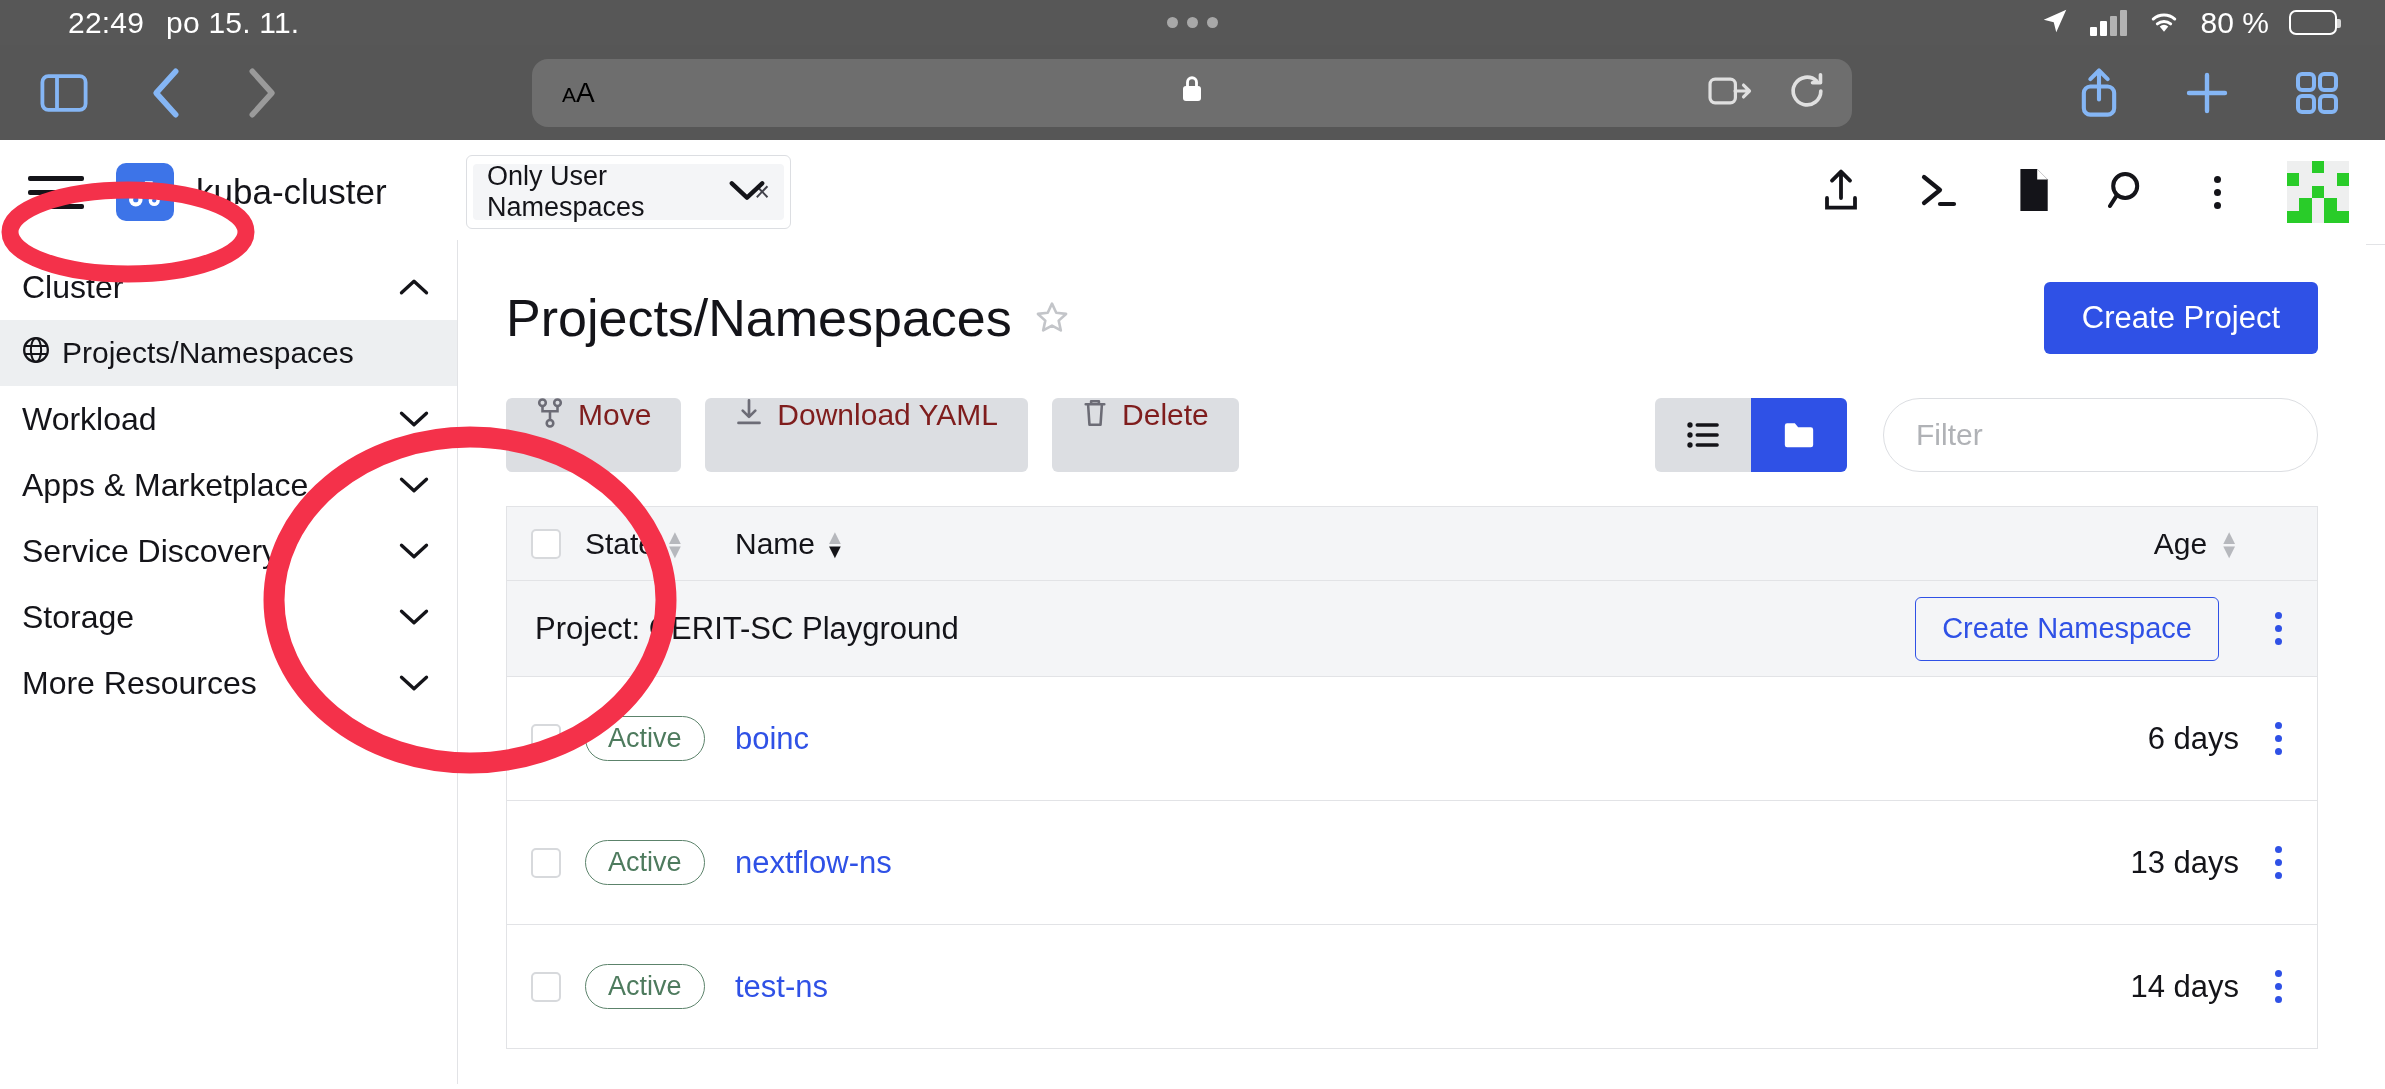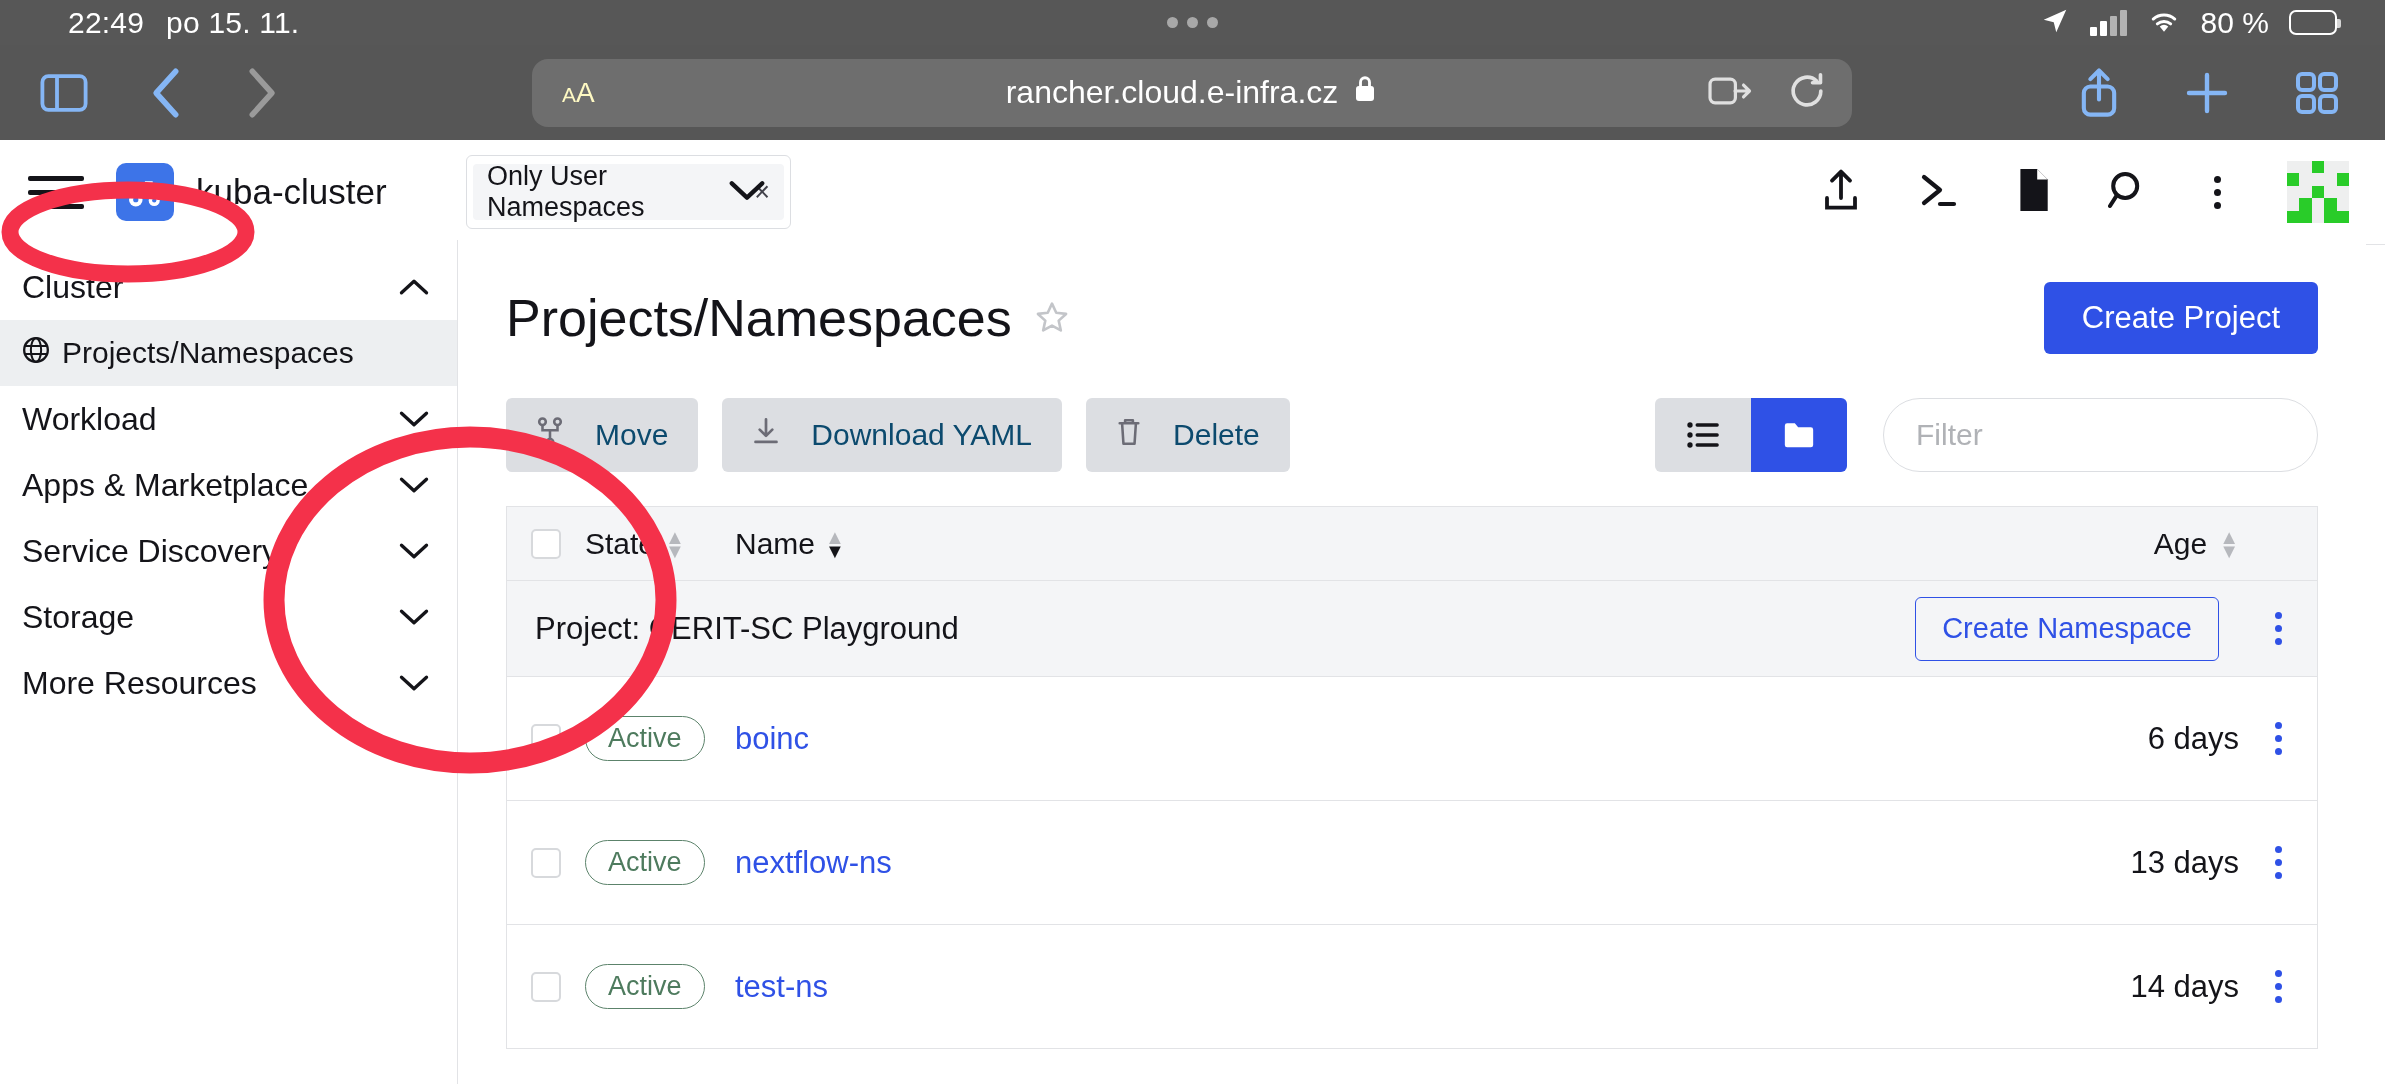--- a/index.html
+++ b/index.html
@@ -43,21 +43,21 @@
   }
   .bb-icon { color: #85b6f5; display: flex; align-items: center; justify-content: center; }
   .bb-sidebar { margin-left: 40px; }
   .bb-back { margin-left: 58px; }
   .bb-fwd { margin-left: 52px; }
   .url-field {
     position: absolute; left: 532px; width: 1320px; height: 68px;
     background: #6e6e6e; border-radius: 16px;
     display: flex; align-items: center;
   }
-  .url-aa { margin-left: 30px; color: #fef9c3; font-size: 28px; }
+  .url-aa { margin-left: 30px; color: #000000; font-size: 28px; }
   .url-aa .small { font-size: 21px; }
   .url-text {
     position: absolute; left: 0; right: 0; display: flex;
     align-items: center; justify-content: center; gap: 14px;
     color: #ffffff; font-size: 32px;
   }
   .url-right { position: absolute; right: 26px; display: flex; align-items: center; gap: 36px; }
   .bb-right { position: absolute; right: 44px; display: flex; align-items: center; gap: 62px; }
 
   
@@ -117,22 +117,22 @@
   .title-row { display: flex; align-items: center; justify-content: space-between; padding-top: 42px; }
   .page-title { display: flex; align-items: center; gap: 22px; font-size: 52px; color: #141419; font-weight: 400; }
   .btn-primary {
     background: #2f51e6; color: #ffffff; font-size: 31px;
     border: none; border-radius: 6px; padding: 0 38px; height: 72px; cursor: pointer;
     font-family: "Liberation Sans", sans-serif;
   }
   .toolbar { display: flex; align-items: center; justify-content: space-between; margin-top: 44px; }
   .bulk-actions { display: flex; gap: 24px; }
   .btn-muted {
-    background: #dcdee2; color: #0c4a6e; font-size: 30px; border: none; border-radius: 6px;
-    height: 74px; padding: 0 30px; display: flex; align-items: center; gap: 31px;
+    background: #dcdee2; color: #7f1d1d; font-size: 30px; border: none; border-radius: 6px;
+    height: 74px; padding: 0 30px; display: flex; align-items: flex-start; gap: 14px;
     cursor: pointer; font-family: "Liberation Sans", sans-serif;
   }
   .right-tools { display: flex; align-items: center; gap: 36px; }
   .view-toggle { display: flex; border-radius: 6px; overflow: hidden; height: 74px; }
   .vt {
     width: 96px; display: flex; align-items: center; justify-content: center; cursor: pointer;
     background: #dcdee2; color: #141419;
   }
   .vt.active { background: #2f51e6; color: #ffffff; }
   .filter-input {
@@ -240,21 +240,20 @@
   </span>
   <span class="bb-icon bb-fwd">
     <svg width="42" height="52" viewBox="0 0 16 24">
         <path d="M4 2l9 10-9 10" stroke="#9a9a9a" stroke-width="2.6" fill="none" stroke-linecap="round" stroke-linejoin="round"></path>
       </svg>
   </span>
 
   <div class="url-field">
     <span class="url-aa"><span class="small">A</span>A</span>
     <span class="url-text">
-      <span>rancher.cloud.e-infra.cz</span>
       <span>
         <svg width="26" height="30" viewBox="0 0 16 20">
             <rect x="2" y="8" width="12" height="10" rx="2" fill="#fff"></rect>
             <path d="M5 8V5.5a3 3 0 0 1 6 0V8" stroke="#fff" stroke-width="1.9" fill="none"></path>
           </svg>
       </span>
     </span>
     <span class="url-right">
       <span>
         <svg width="44" height="34" viewBox="0 0 26 20">

